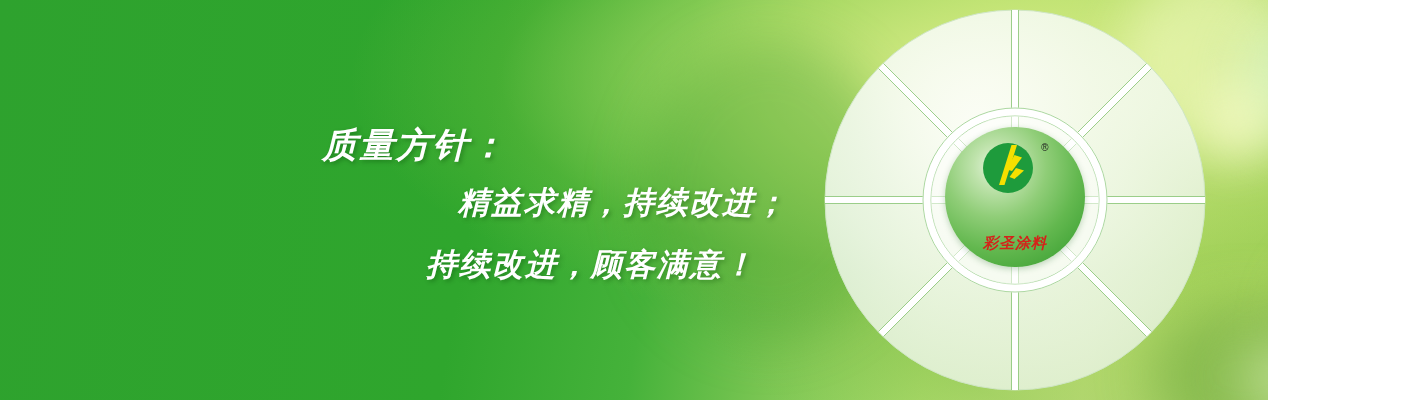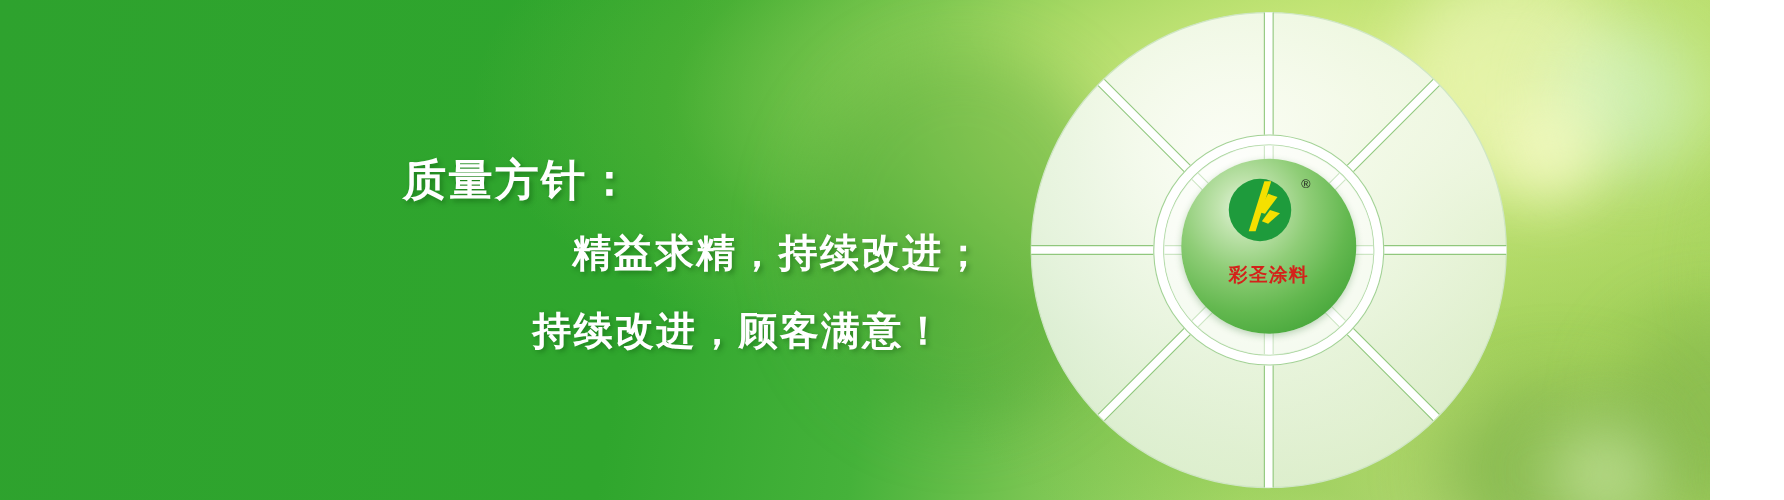--- a/index.html
+++ b/index.html
@@ -3,23 +3,24 @@
 <meta charset="utf-8">
 <style>
   * { box-sizing: border-box; margin: 0; padding: 0; }
   html, body {
     width: 1427px; height: 400px;
     overflow: hidden;
     font-family: "Liberation Sans", "DejaVu Sans", sans-serif;
   }
   .banner {
     position: relative;
-    width: 1368px; height: 400px;
+    width: 1268px; height: 400px;
     overflow: hidden;
     background: #2ea22e;
+    font-style: italic;
   }
 
   
   .bg-base {
     position: absolute; inset: 0;
     background:
       radial-gradient(ellipse 70% 90% at 78% 20%, rgba(222,238,140,0.95) 0%, rgba(190,226,110,0.75) 28%, rgba(140,200,70,0.25) 55%, rgba(140,200,70,0) 72%),
       radial-gradient(ellipse 55% 70% at 96% 72%, rgba(168,212,92,0.85) 0%, rgba(120,180,60,0.35) 50%, rgba(120,180,60,0) 75%),
       linear-gradient(100deg, #2ea22e 0%, #2fa62d 38%, #45b23a 52%, #79c552 62%, #aede6e 74%, #cfe88a 86%, #bcdf72 100%);
   }
@@ -91,21 +92,21 @@
     left: 0; right: 0; top: 70px;
     text-align: center;
     font-size: 24px;
     font-weight: 700;
     color: #101010;
     letter-spacing: -0.5px;
     font-family: "Liberation Sans", "DejaVu Sans", sans-serif;
   }
   .logo-cn {
     position: absolute;
-    left: 0; right: 0; top: 84px;
+    left: 0; right: 0; top: 107px;
     text-align: center;
     font-size: 15px;
     font-weight: 700;
     color: #d4221a;
     letter-spacing: 1px;
   }
 </style>
 </head>
 <body>
 

